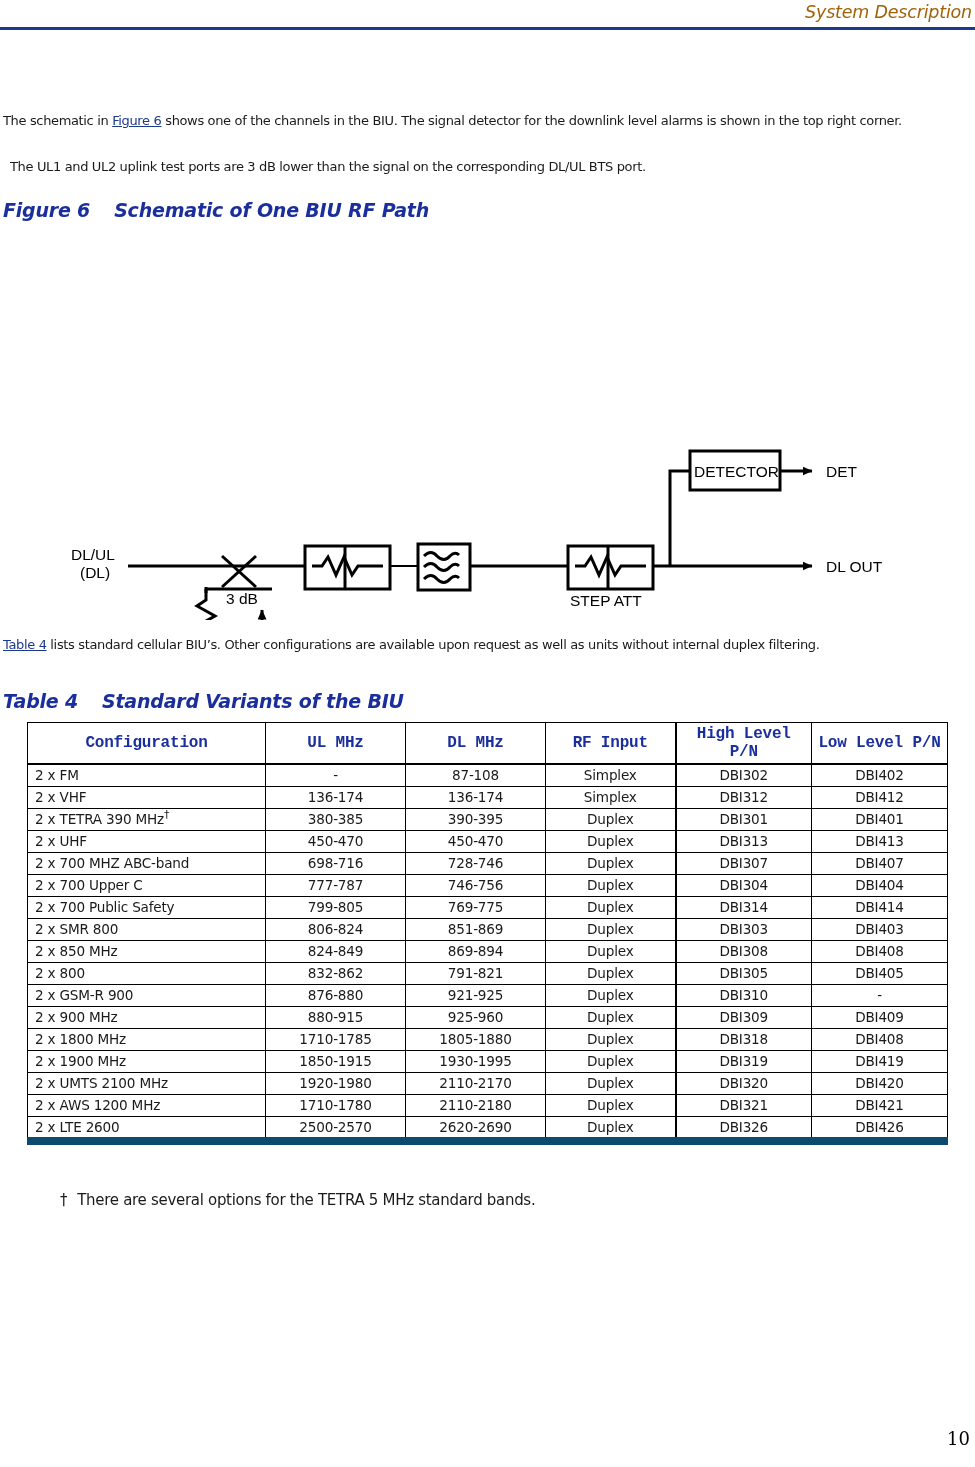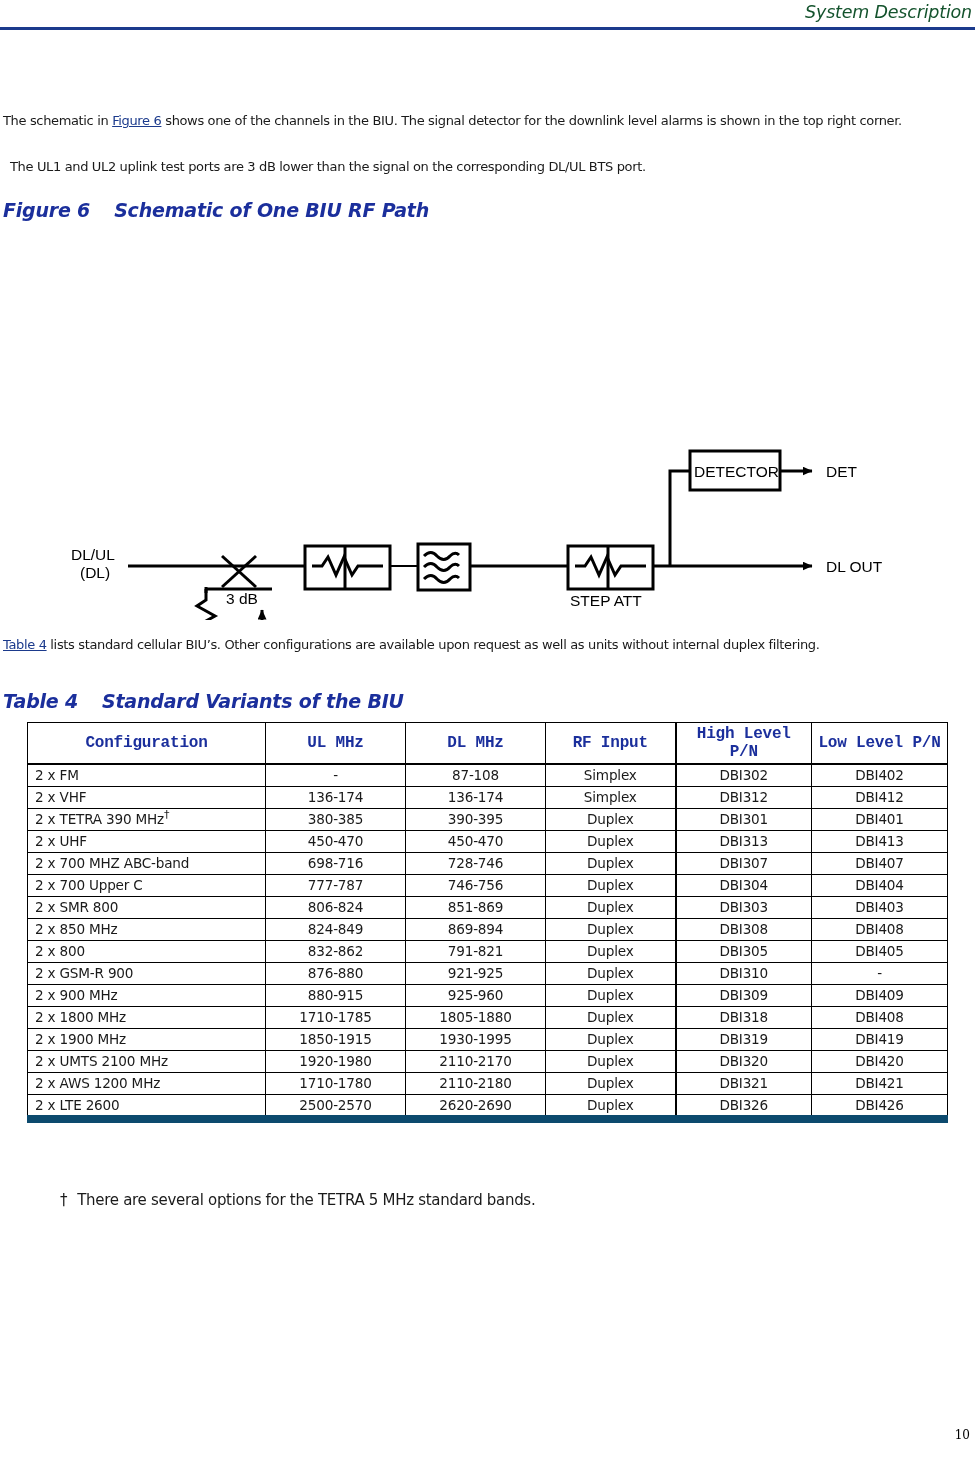--- a/index.html
+++ b/index.html
@@ -25,21 +25,21 @@
     height: 30px;
   }
   .page-header .hdr-text {
     position: absolute;
     right: 3px;
     top: 2px;
     font-family: "DejaVu Sans", sans-serif;
     font-style: italic;
     font-size: 17.5px;
     letter-spacing: -0.2px;
-    color: #14532d;
+    color: #a16207;
     white-space: nowrap;
     margin-left: 11px;
   }
   .page-header .hdr-rule {
     position: absolute;
     left: 0px;
     top: 27px;
     width: 975px;
     height: 3px;
     background: #1b3a8c;
@@ -166,21 +166,21 @@
     text-align: right;
   }
   #footnote .fn-mark { margin-right: 10px; }
 
   
   #page-number {
     position: absolute;
     right: 5px;
     top: 1428px;
     font-family: "DejaVu Serif", serif;
-    font-size: 12px;
+    font-size: 18px;
     color: #000000;
   }
 </style>
 </head>
 <body>
 
 <div class="page-header">
   <div class="hdr-text">System Description</div>
   <div class="hdr-rule"></div>
 </div>
@@ -381,20 +381,28 @@
       </tr>
       <tr>
         <td class="cfg">2 x 700 Upper C</td>
         <td>777-787</td>
         <td>746-756</td>
         <td>Duplex</td>
         <td>DBI304</td>
         <td>DBI404</td>
       </tr>
       <tr>
+        <td class="cfg">2 x 700 Public Safety</td>
+        <td>799-805</td>
+        <td>769-775</td>
+        <td>Duplex</td>
+        <td>DBI314</td>
+        <td>DBI414</td>
+      </tr>
+      <tr>
         <td class="cfg">2 x SMR 800</td>
         <td>806-824</td>
         <td>851-869</td>
         <td>Duplex</td>
         <td>DBI303</td>
         <td>DBI403</td>
       </tr>
       <tr>
         <td class="cfg">2 x 850 MHz</td>
         <td>824-849</td>

